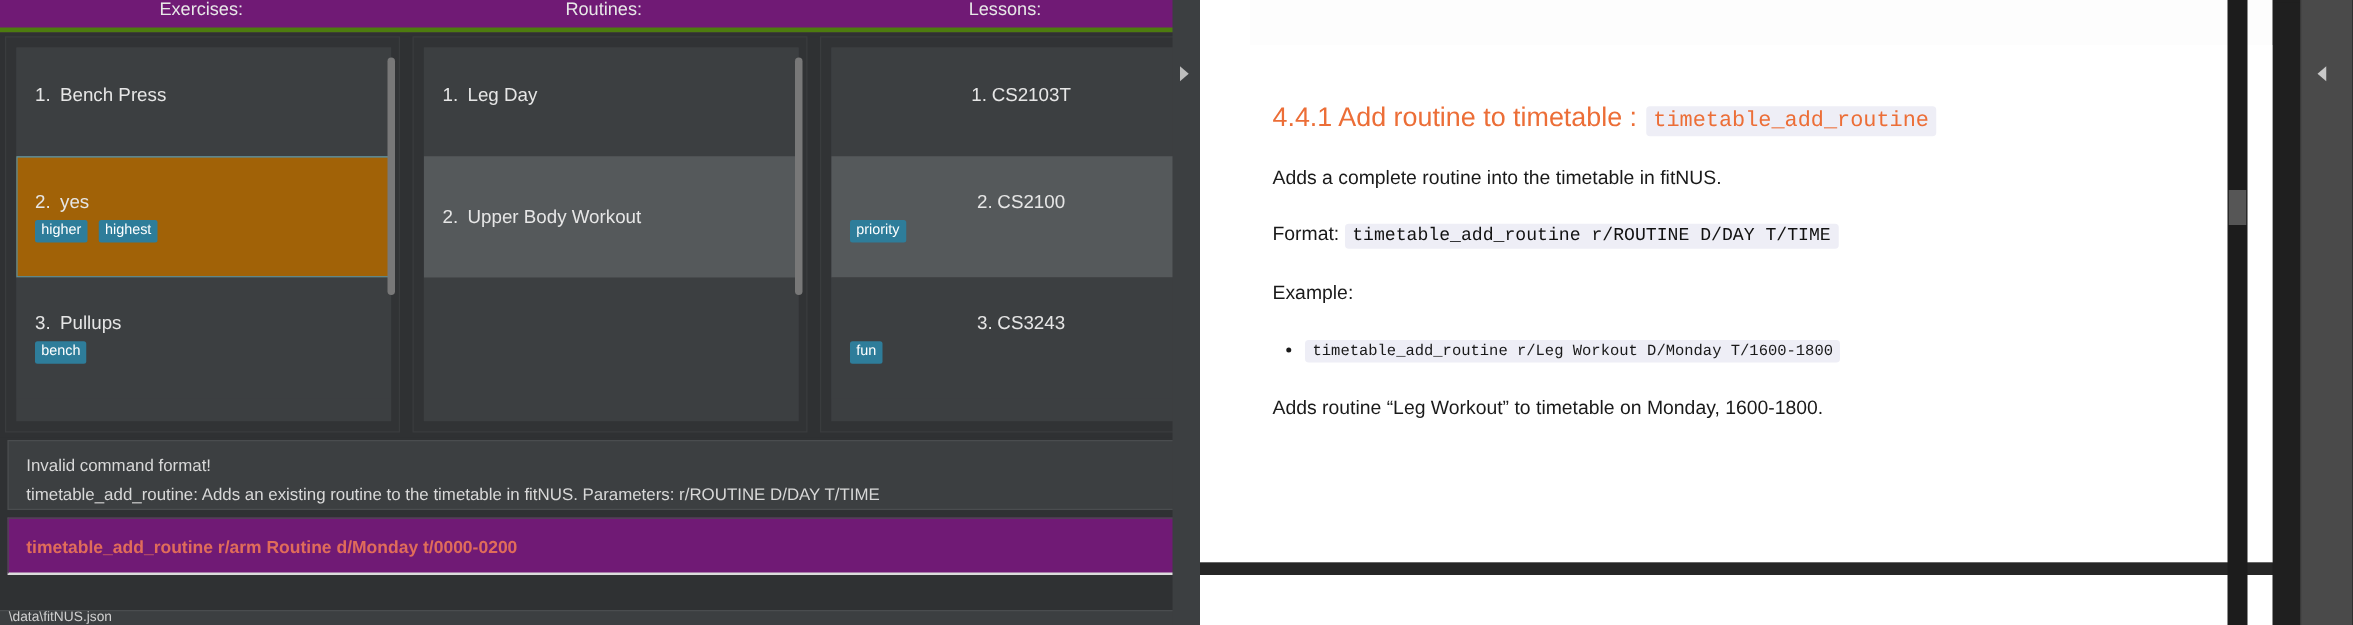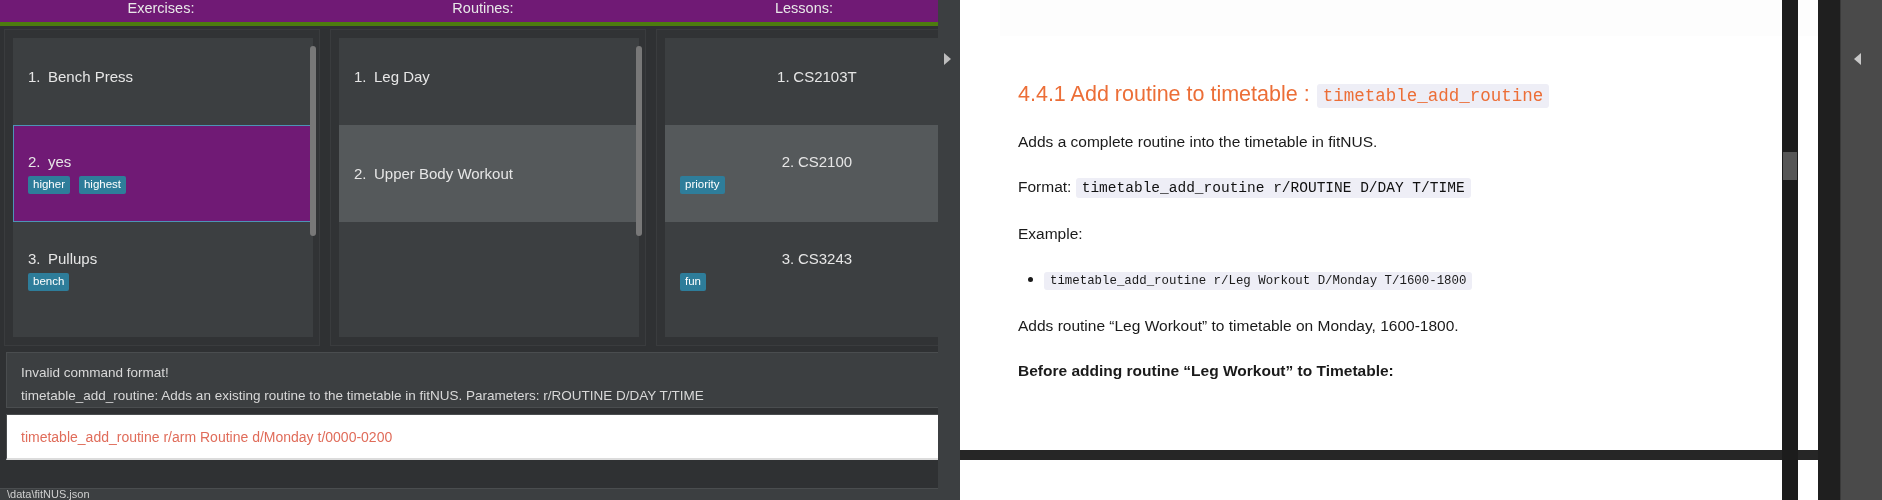--- a/index.html
+++ b/index.html
@@ -62,21 +62,21 @@
   .cell {
     height: 97px;
     background: #3c3f41;
     padding: 0 14px;
     display: flex; flex-direction: column; justify-content: center;
     border: 1px solid transparent;
     position: relative;
   }
   .cell.hover { background: #55595b; }
   .cell.selected {
-    background: #701a75;
+    background: #a16207;
     border: 1px solid #4d94b5;
   }
   .cell-title {
     color: #e6e6e6;
     font-size: 15px;
     white-space: nowrap;
   }
   .cell-idx { display: inline-block; min-width: 20px; }
   .tags { margin-top: 6px; display: flex; gap: 9px; }
   .tag {
@@ -122,25 +122,26 @@
     width: 6px;
   }
   .resthumb {
     position: absolute; left: 0; width: 6px; top: 0; height: 42px;
     background: #787878; border-radius: 3px;
   }
 
   .cmdbox {
     margin: 6px 6px 0 6px;
     height: 46px;
-    background: #ffffff;
+    background: #701a75;
     border: 1px solid #4a4d4f;
     border-bottom: 2px solid #dcdcdc;
     display: flex; align-items: center;
     padding: 0 14px;
+    font-weight: bold;
   }
   .cmdtext {
     color: #e06c5a;
     font-size: 14px;
     white-space: nowrap;
   }
   .statusbar {
     position: absolute;
     left: 0; right: 0; bottom: 0;
     height: 12px;
@@ -412,21 +413,20 @@
           <p class="doc-p">Example:</p>
 
           <ul class="doc-ul">
             <li class="doc-li">
               <code class="inline">timetable_add_routine r/Leg Workout D/Monday T/1600-1800</code>
             </li>
           </ul>
 
           <p class="doc-p">Adds routine “Leg Workout” to timetable on Monday, 1600-1800.</p>
 
-          <p class="doc-p doc-strong">Before adding routine “Leg Workout” to Timetable:</p>
         </div>
       </div>
 
       <div class="doc-darkline"></div>
       <div class="doc-page2"></div>
 
       <div class="doc-scroll">
         <div class="doc-thumb"></div>
       </div>
     </div>

